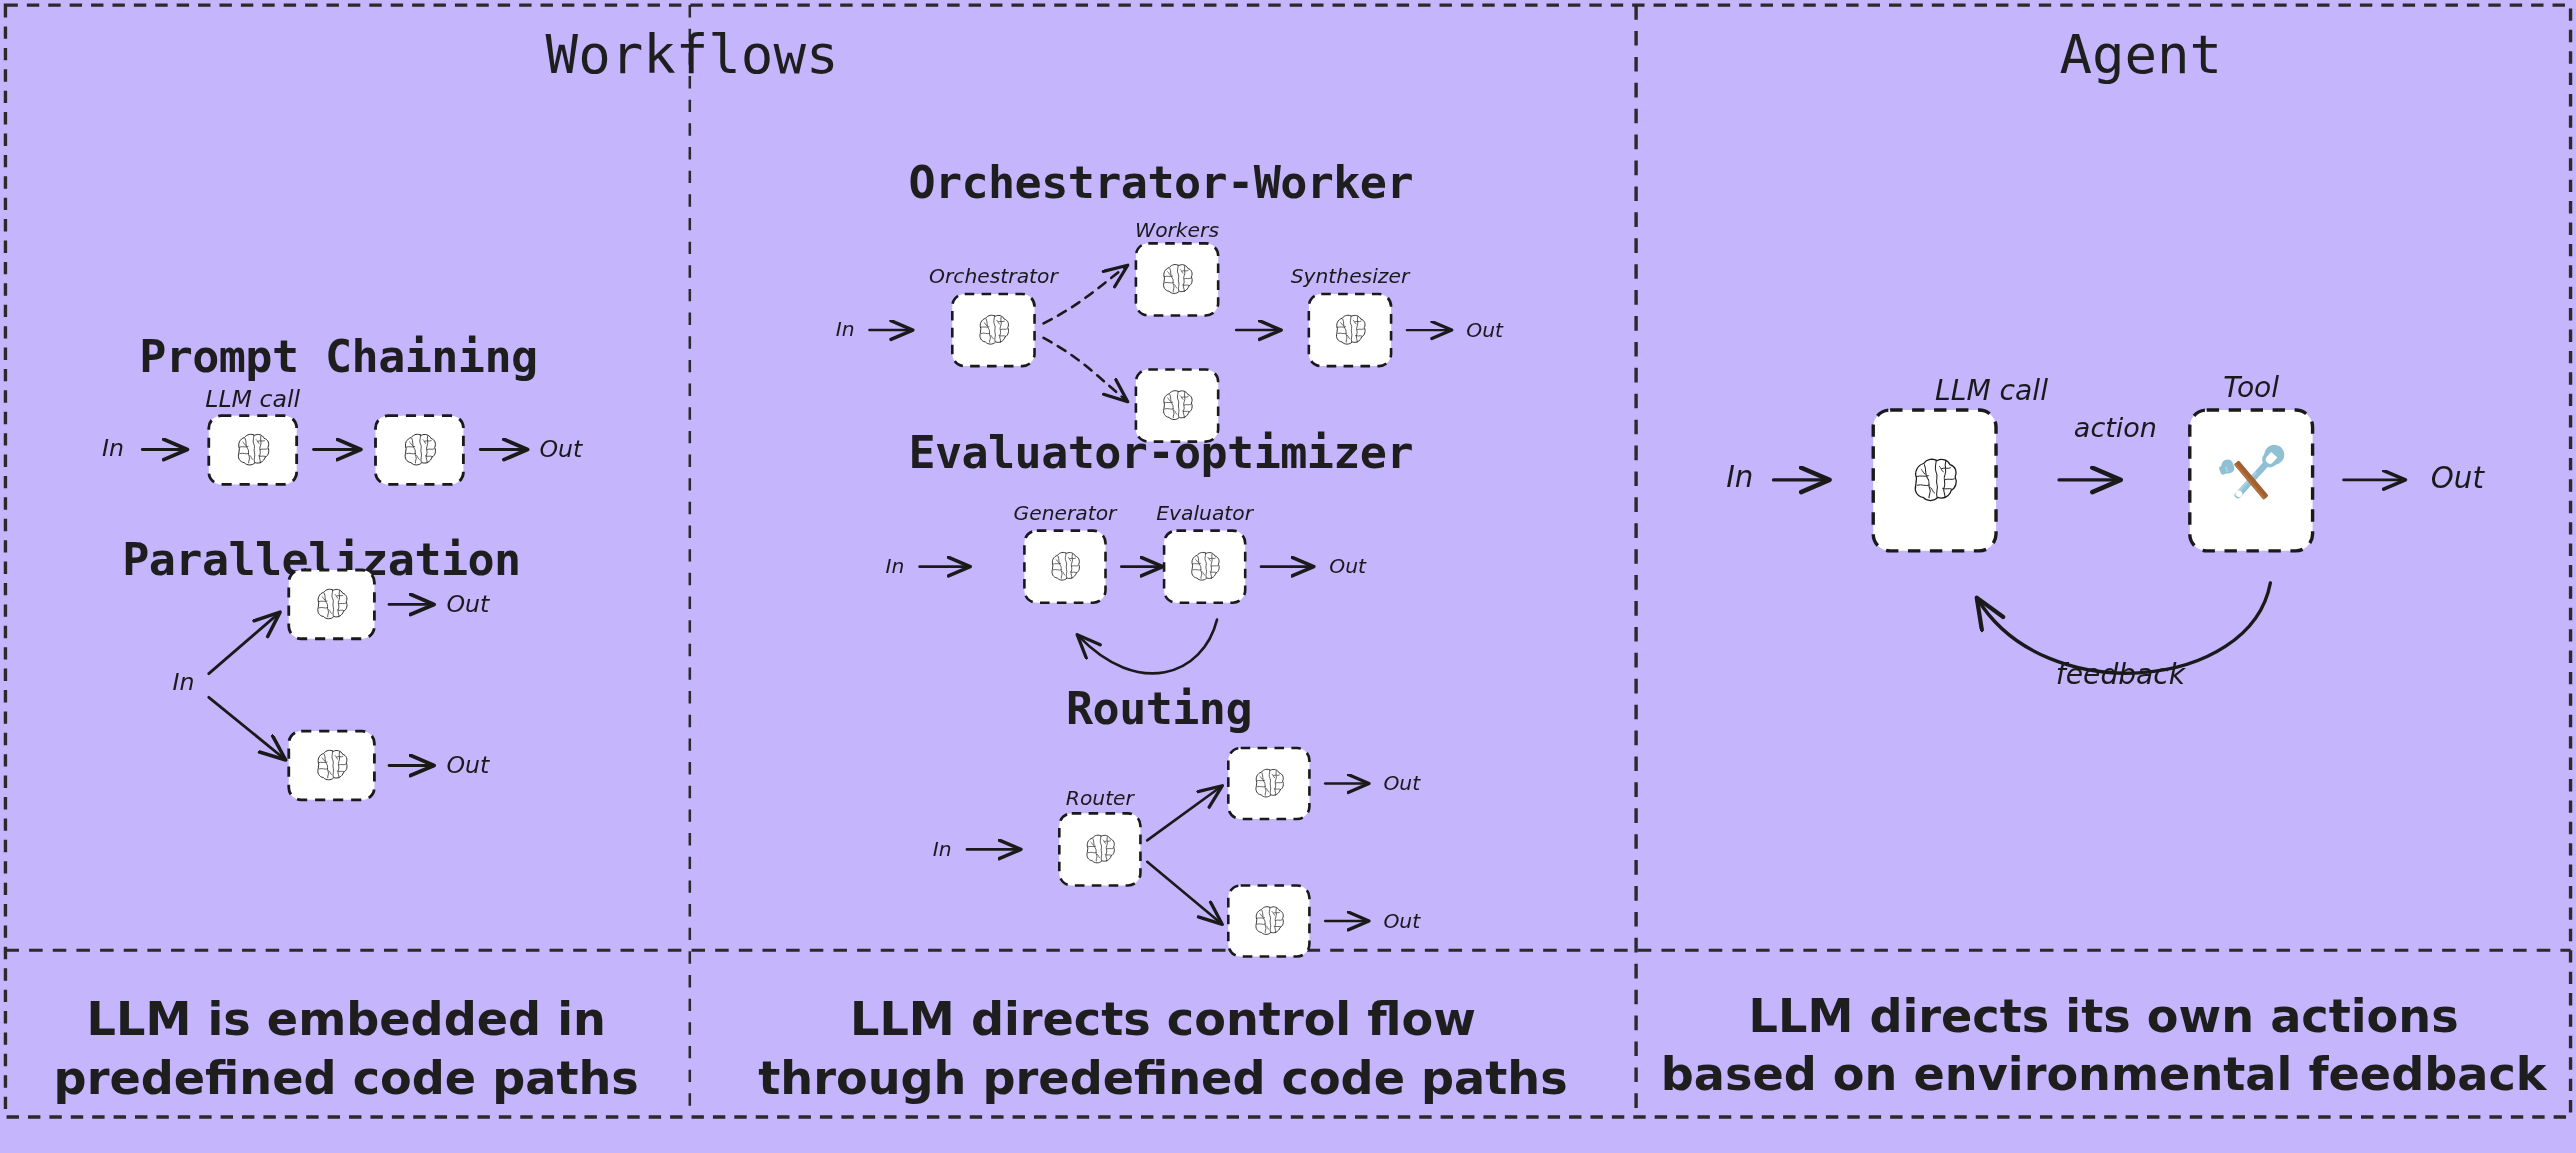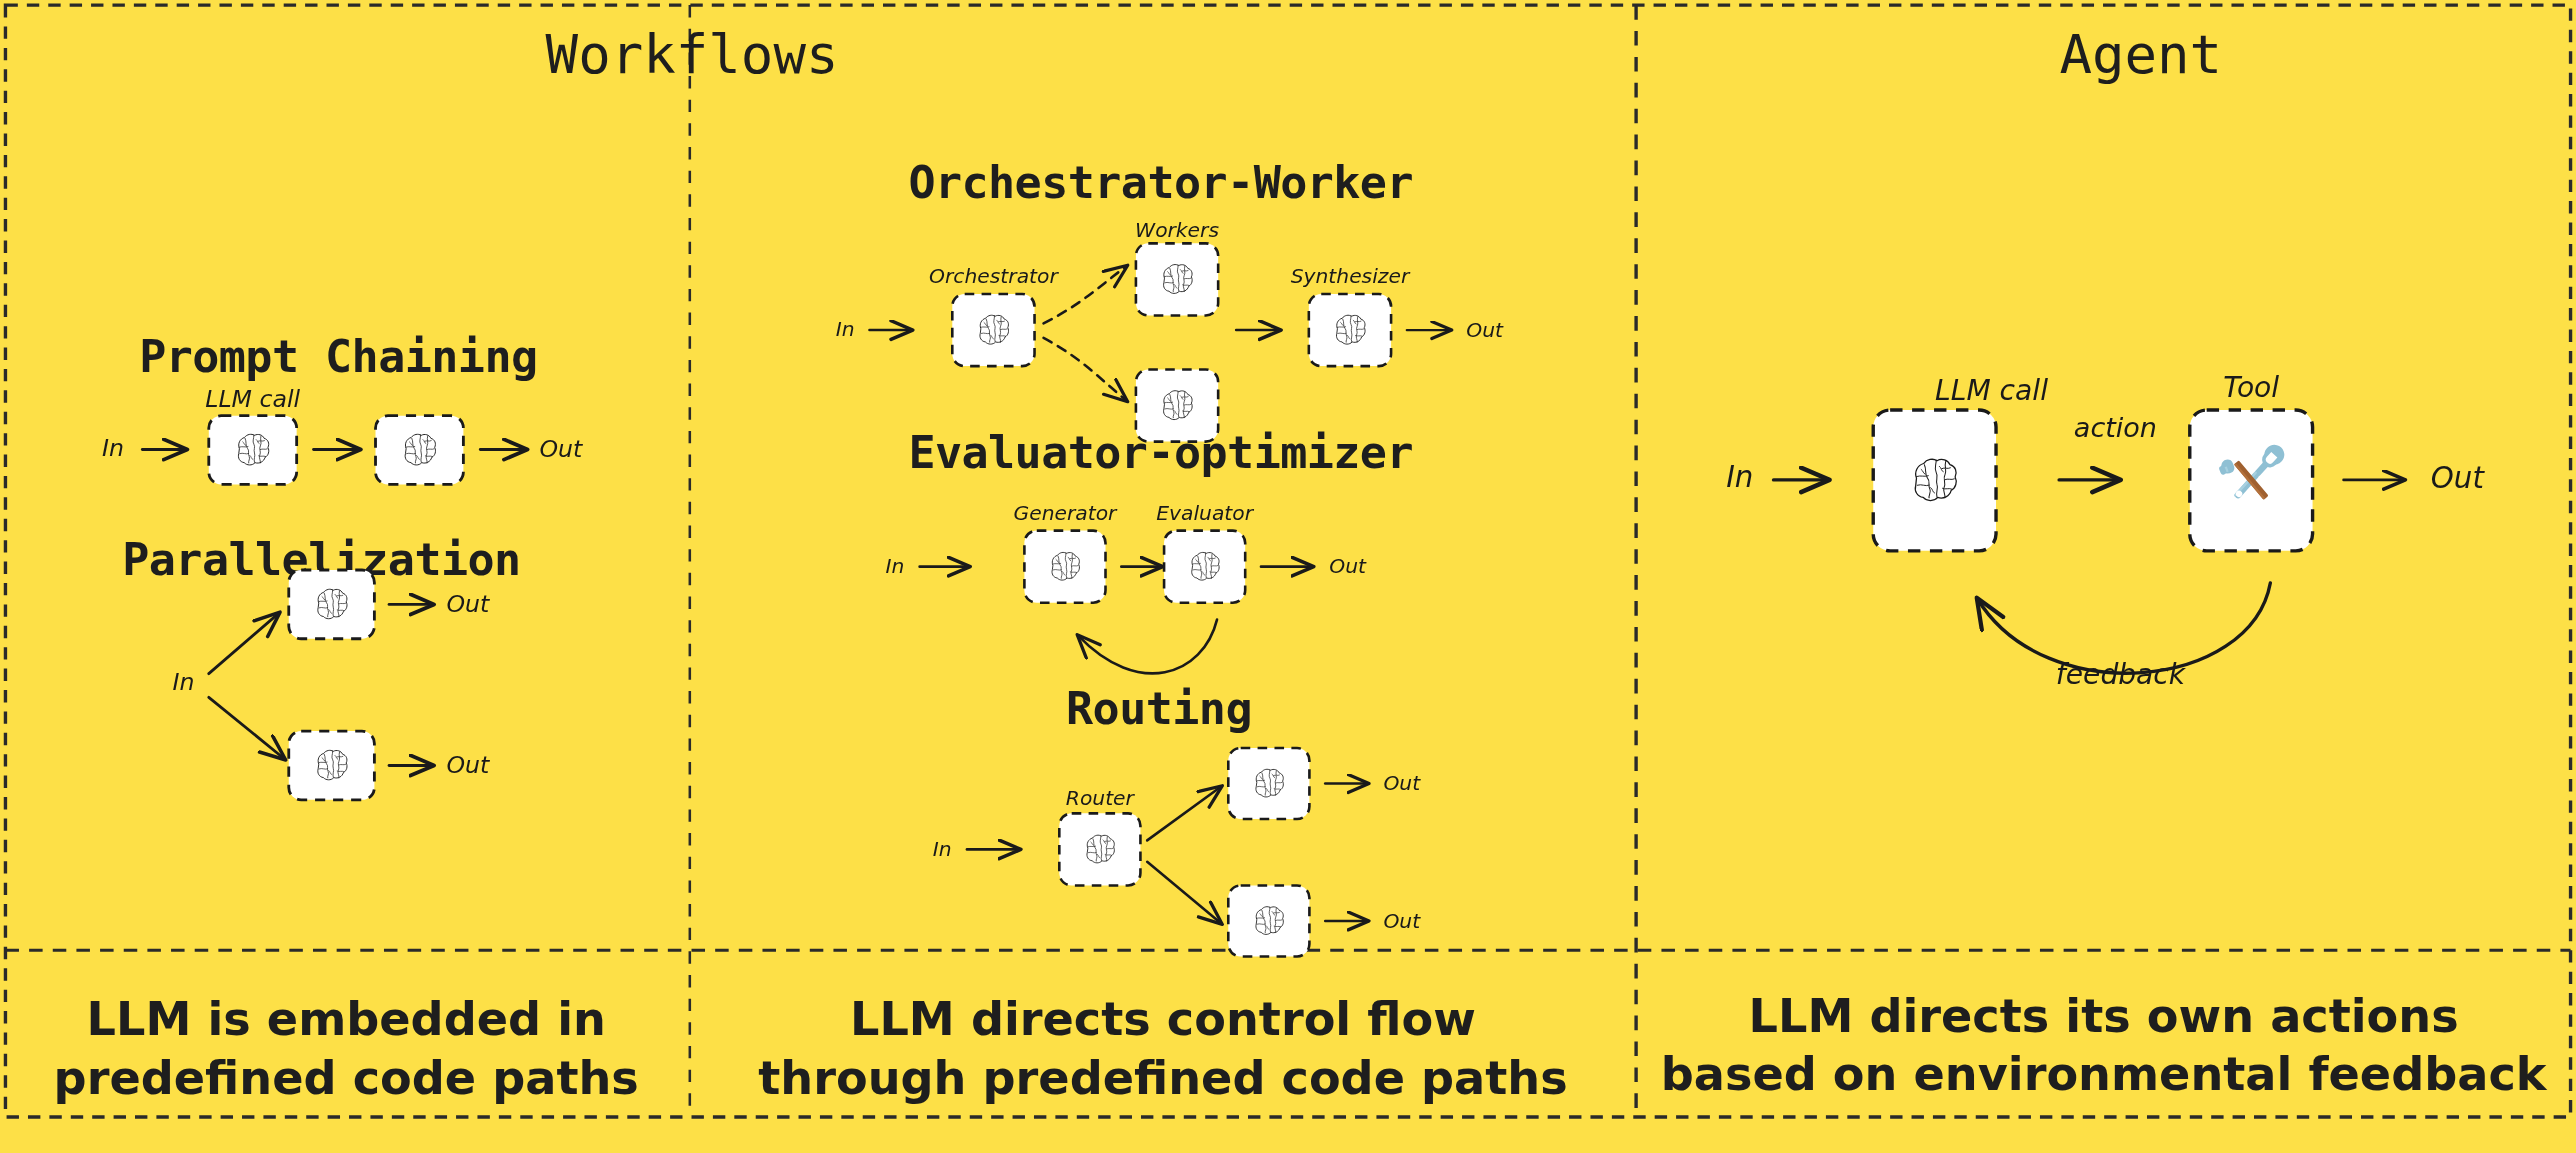--- a/index.html
+++ b/index.html
@@ -7,21 +7,21 @@
     padding: 0;
     background: #ffffff;
   }
   body {
     font-family: "DejaVu Sans", sans-serif;
   }
   #root {
     position: relative;
     width: 2576px;
     height: 1153px;
-    background: #fde047;
+    background: #c4b5fd;
     overflow: hidden;
   }
   svg.canvas {
     position: absolute;
     top: 0; left: 0;
     width: 2576px;
     height: 1153px;
     display: block;
   }
   

